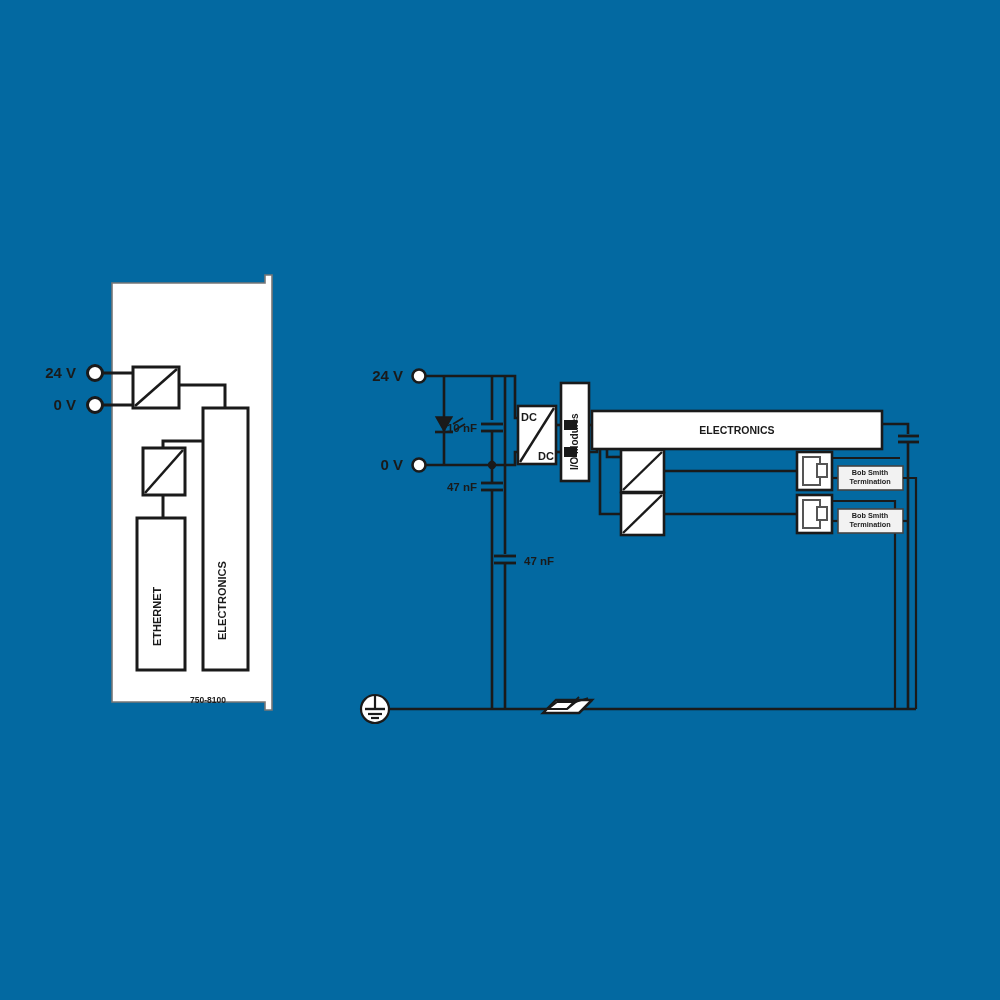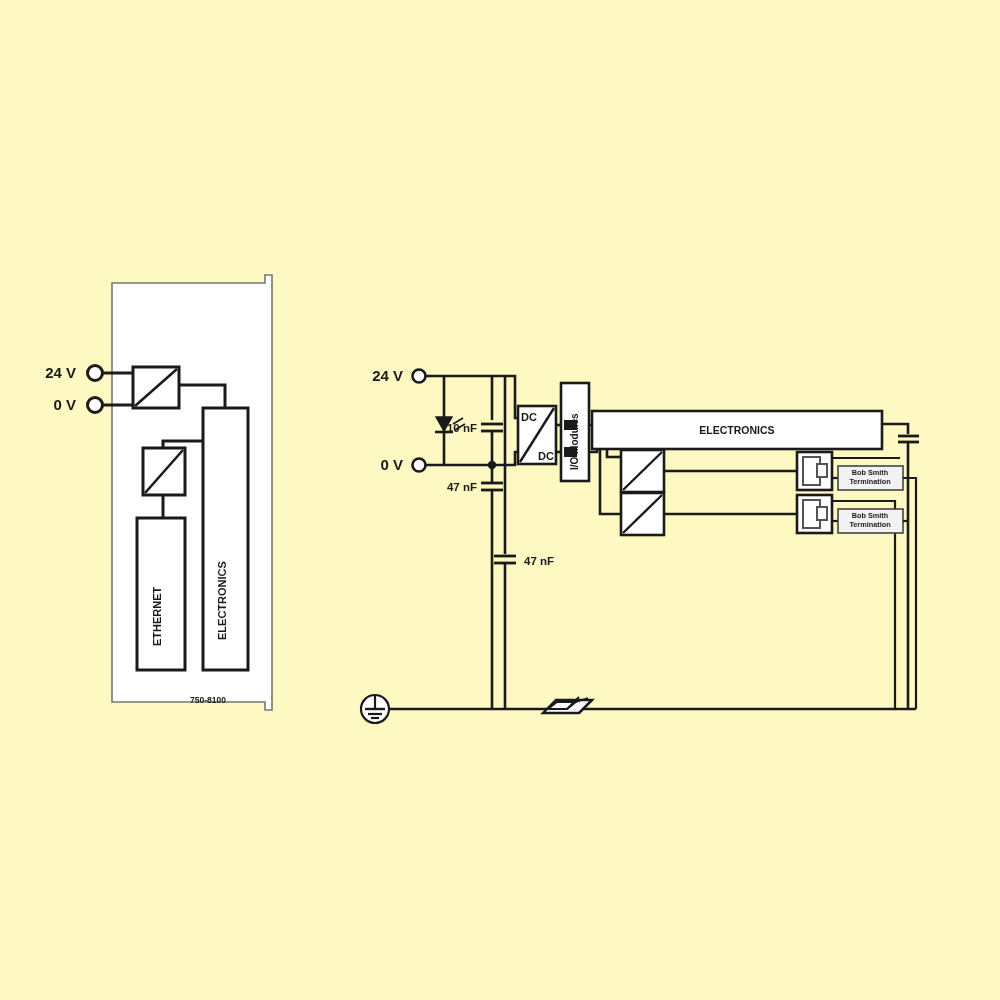--- a/index.html
+++ b/index.html
@@ -5,21 +5,21 @@
   * { box-sizing: border-box; }
   html, body {
     margin: 0; padding: 0;
     background: #ffffff;
     font-family: "Liberation Sans", sans-serif;
   }
   #canvas {
     position: relative;
     width: 1000px;
     height: 1000px;
-    background: #fef9c3;
+    background: #0369a1;
     overflow: hidden;
   }
   svg.schematic {
     position: absolute;
     top: 0; left: 0;
     width: 1000px;
     height: 1000px;
   }
   text {
     font-family: "Liberation Sans", sans-serif;

